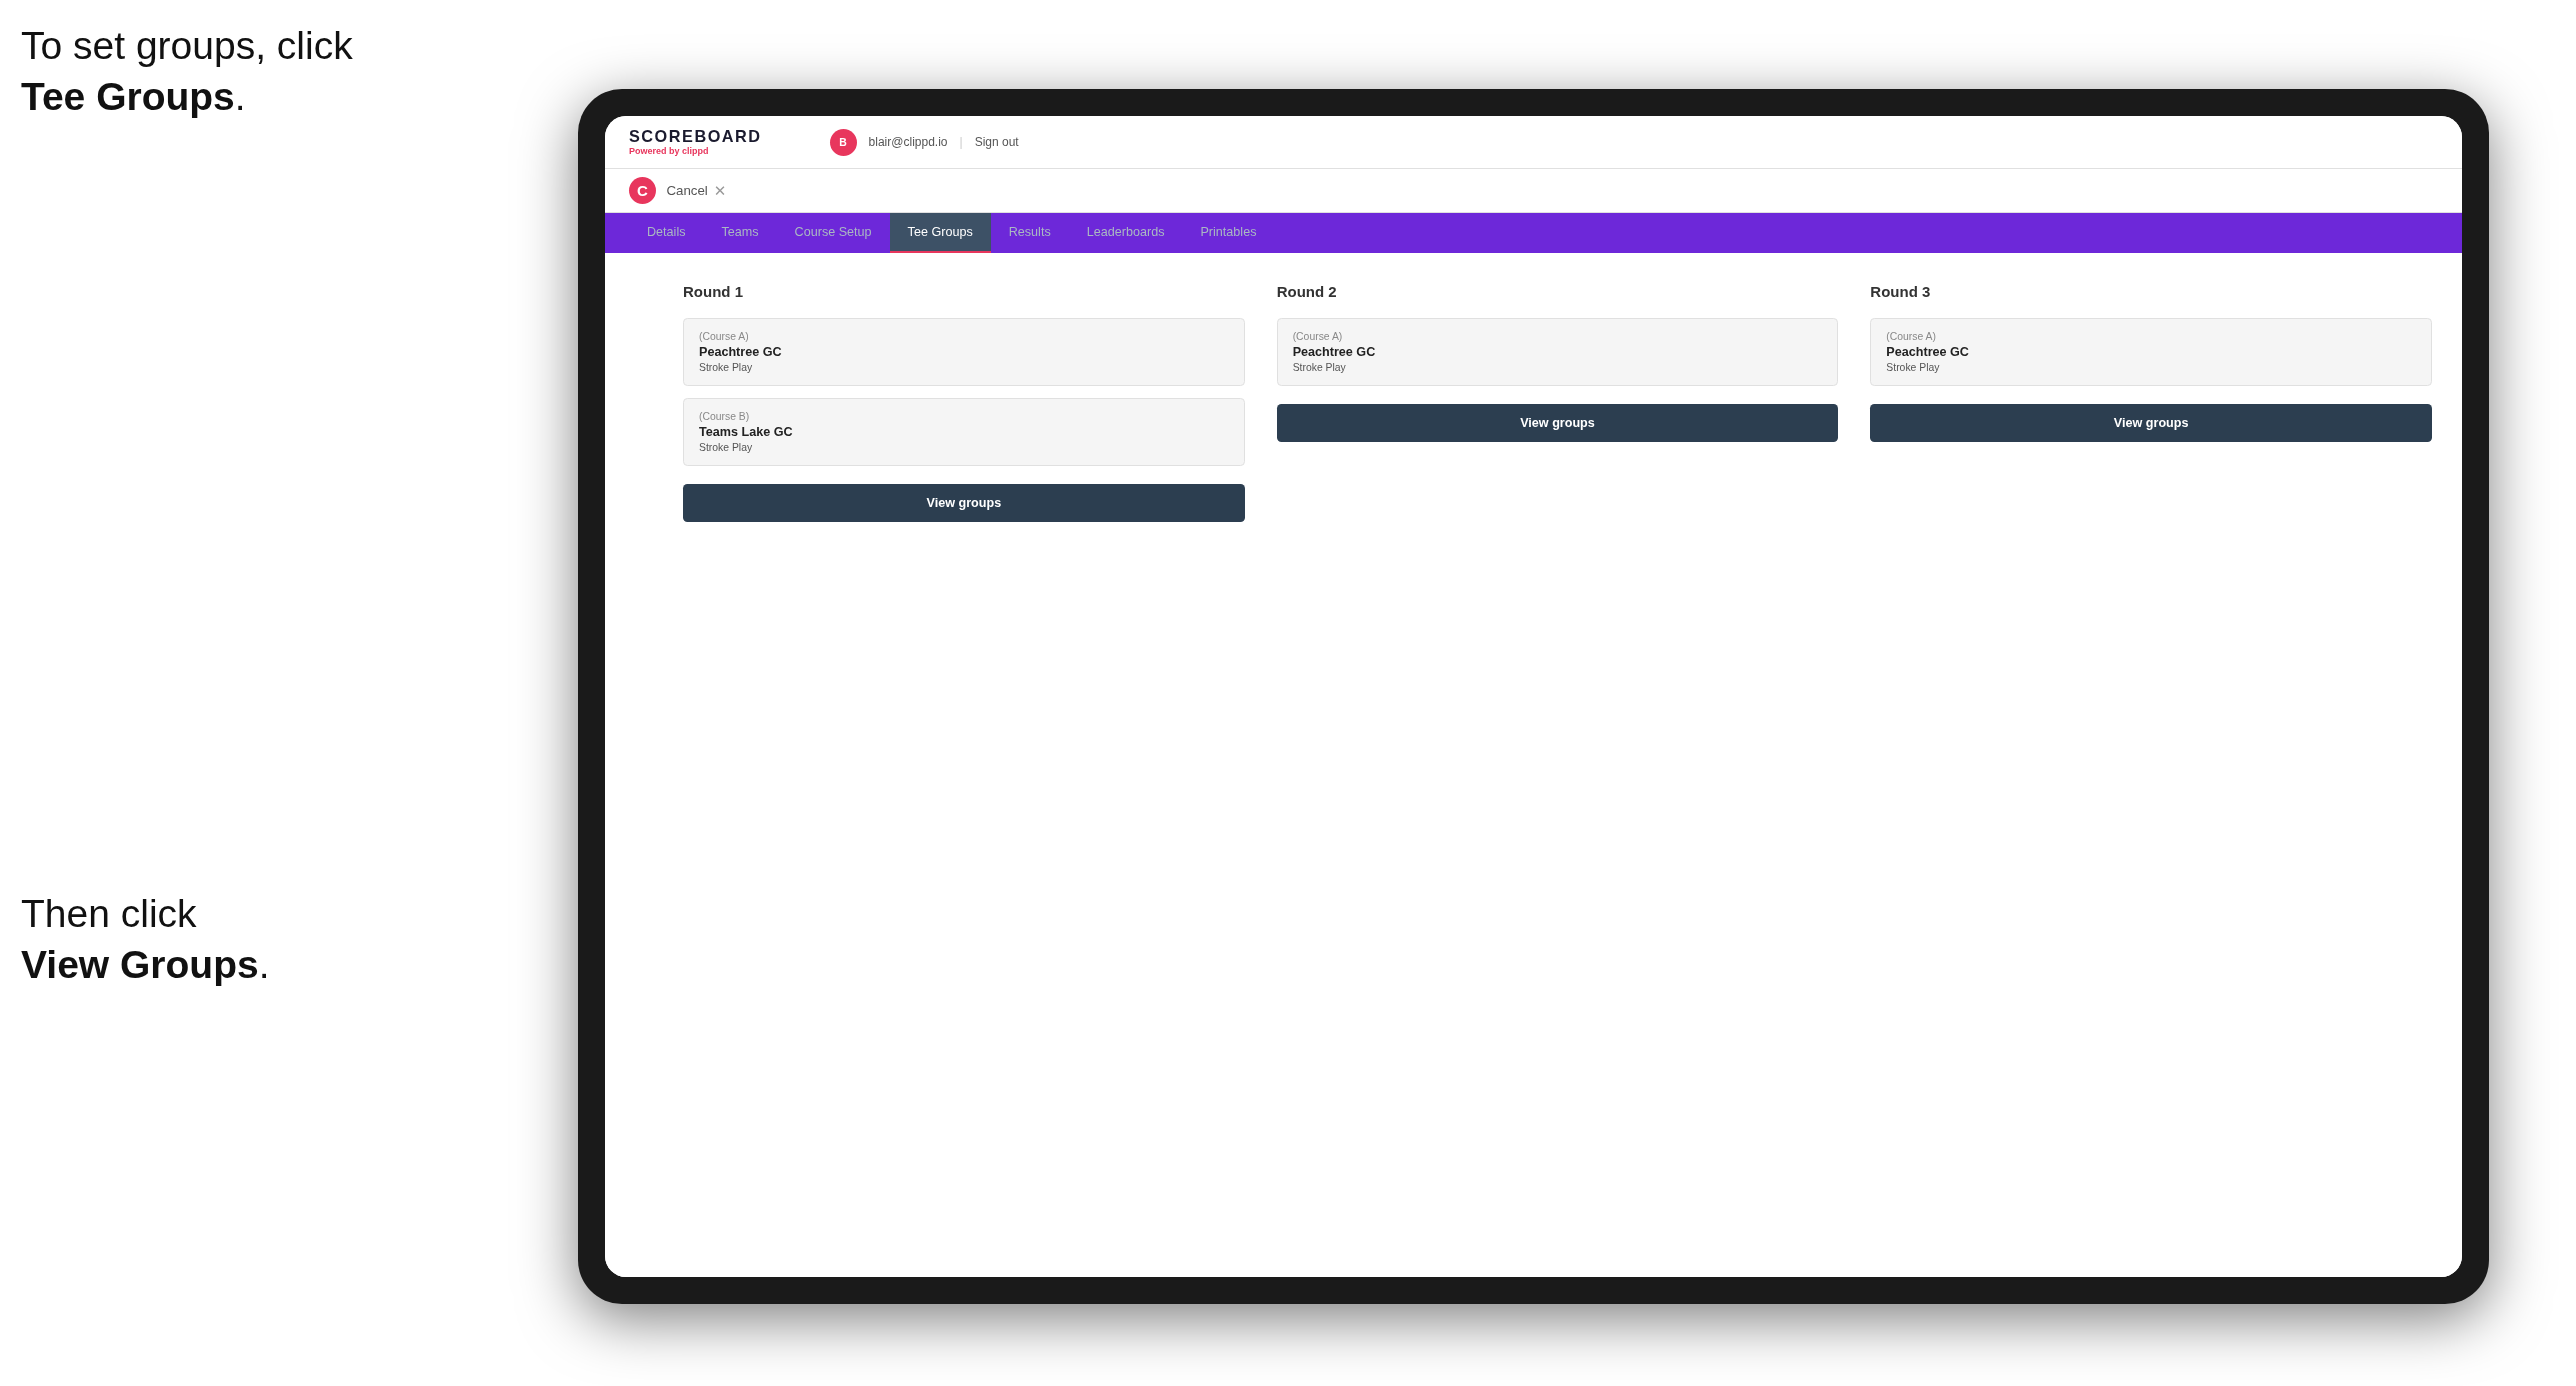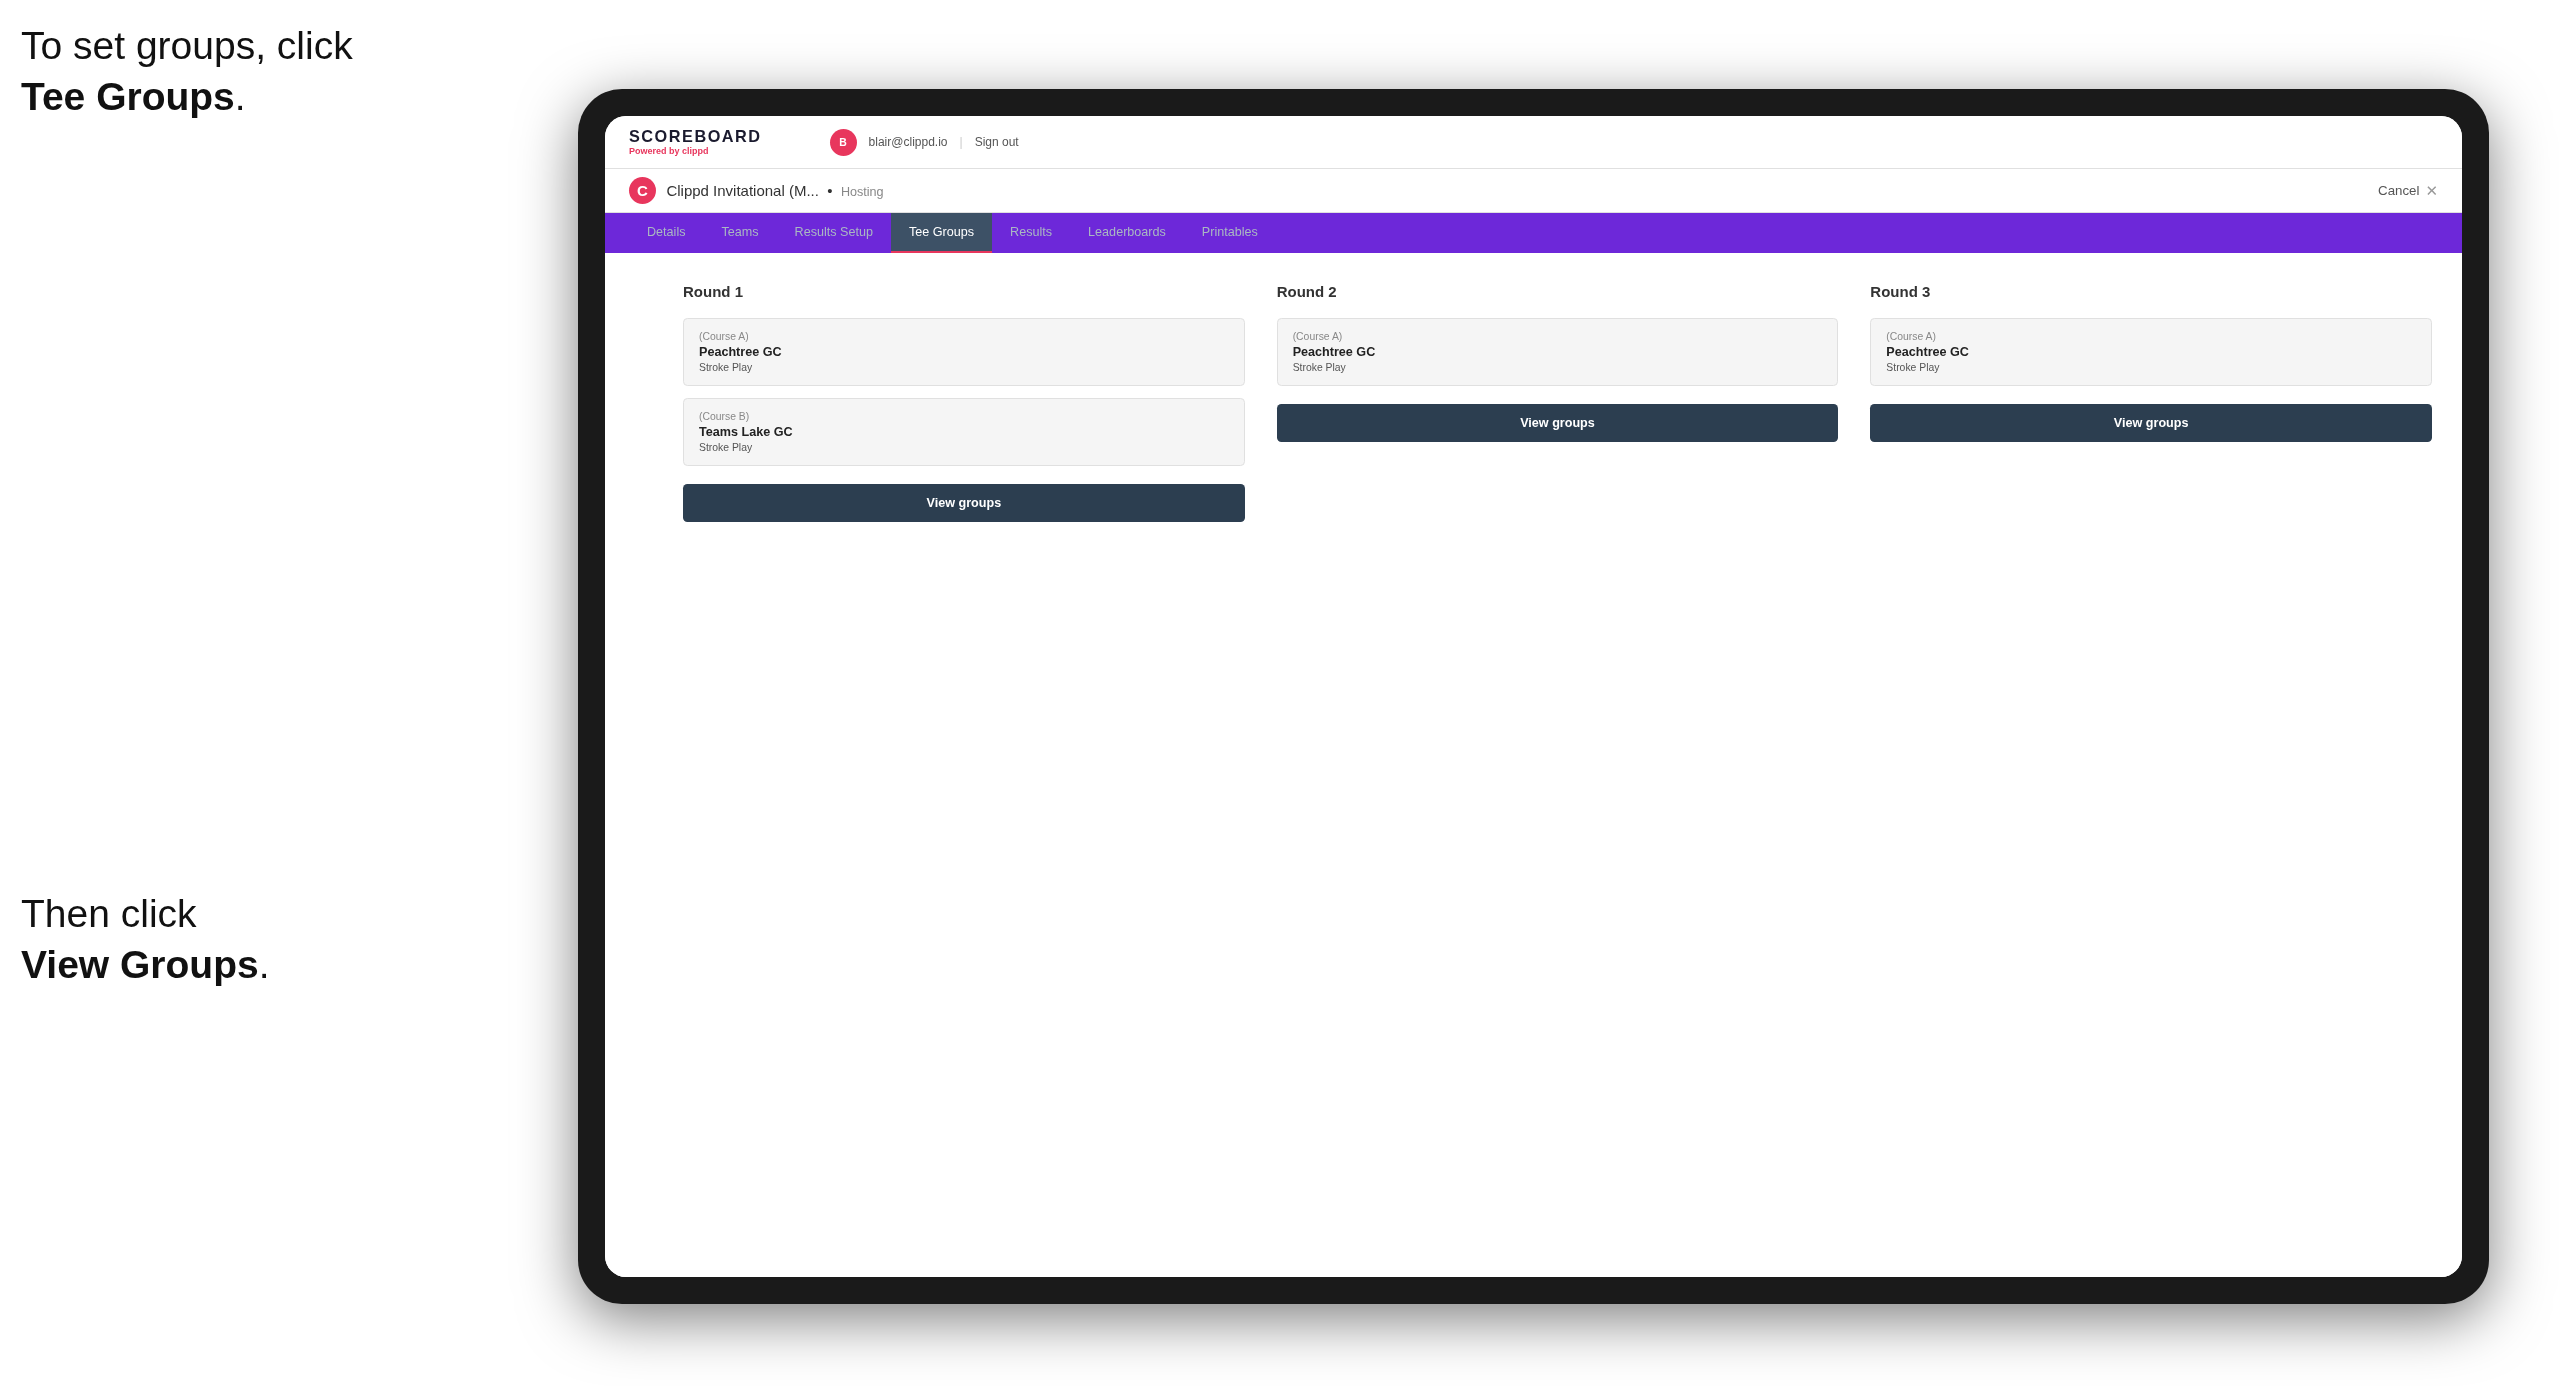--- a/index.html
+++ b/index.html
@@ -355,40 +355,35 @@
         <span class="nav-user-email">blair@clippd.io</span>
         <span class="nav-separator">|</span>
         <span class="nav-sign-out">Sign out</span>
       </div>
     </div>
 
     <div class="sub-header">
       <div class="tournament-icon">
         <span>C</span>
       </div>
-      <span class="tournament-name">
-        <span>Clippd Invitational (M...</span>
-        &nbsp;•&nbsp;
-        <span style="color:#888; font-size:12.6px;">Hosting</span>
-      </span>
       <div class="cancel-btn">
         <span>Cancel</span>
         <span class="cancel-x">✕</span>
       </div>
     </div>
 
     <div class="tab-nav">
       <div class="tab-item">
         <span>Details</span>
       </div>
       <div class="tab-item">
         <span>Teams</span>
       </div>
       <div class="tab-item">
-        <span>Results Setup</span>
+        <span>Course Setup</span>
       </div>
       <div class="tab-item active">
         <span>Tee Groups</span>
       </div>
       <div class="tab-item">
         <span>Results</span>
       </div>
       <div class="tab-item">
         <span>Leaderboards</span>
       </div>

